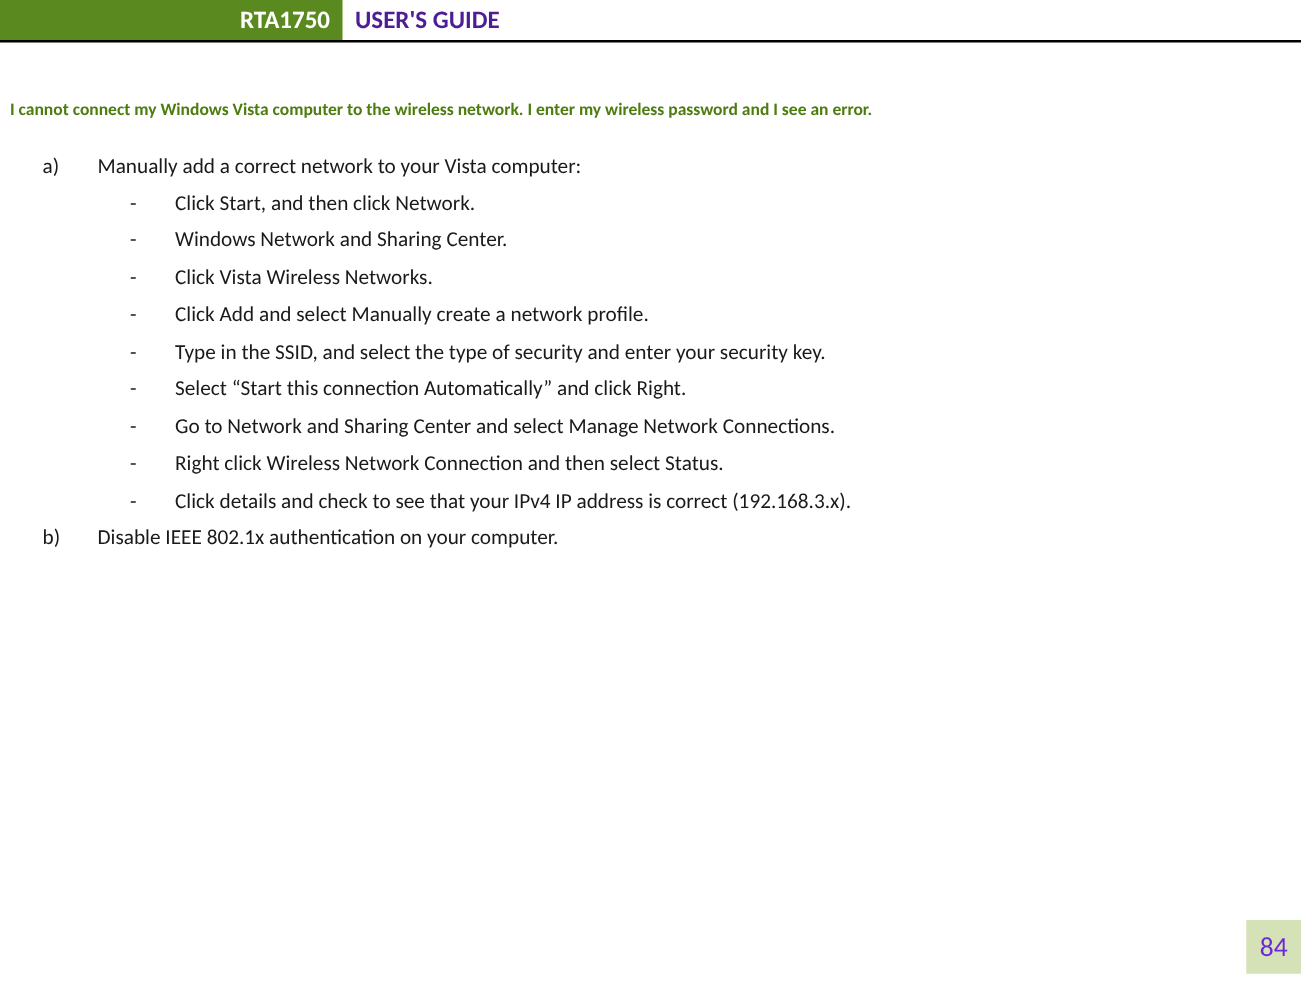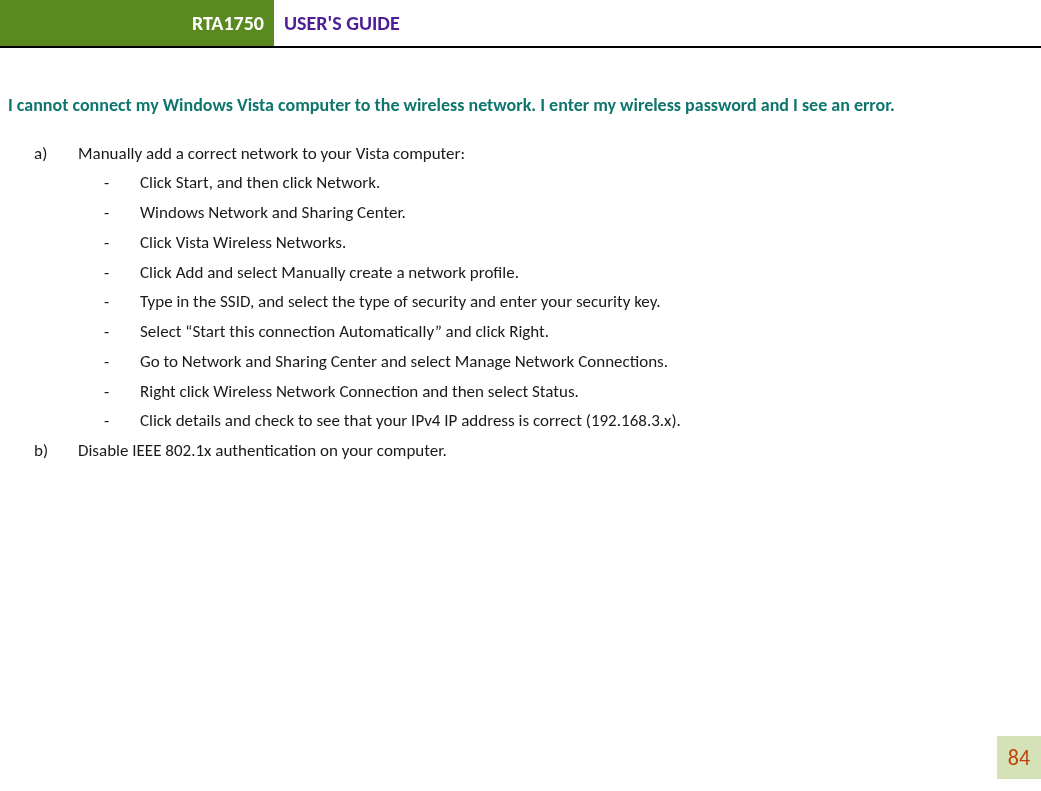--- a/index.html
+++ b/index.html
@@ -11,21 +11,21 @@
       width: 1041px;
       height: 791px;
       font-family: Calibri, Arial, sans-serif;
       background: #fff;
       position: relative;
     }
     .header-row {
       display: flex;
       align-items: stretch;
       border-bottom: 2px solid #000;
-      height: 48px;
+      height: 34px;
     }
     .header-bar-green {
       background: #5a8a1f;
       width: 204px;
     }
     .header-model {
       background: #5a8a1f;
       color: #fff;
       font-weight: bold;
       font-size: 20px;
@@ -41,22 +41,22 @@
       padding: 4px 10px;
       display: flex;
       align-items: center;
       color: #4c1d95;
     }
     .content {
       padding: 42px 22px 0 8px;
     }
     .issue-heading {
       font-weight: bold;
-      font-size: 18px;
-      color: #0f766e;
+      font-size: 14px;
+      color: #4d7c0f;
       line-height: 1.7;
       margin-bottom: 18px;
       text-align: justify;
     }
     .list-container {
       padding-left: 26px;
     }
     .list-item {
       display: flex;
       font-size: 17px;
@@ -84,21 +84,21 @@
       flex-shrink: 0;
     }
     .sublist-text {
       flex: 1;
     }
     .page-number-box {
       position: absolute;
       right: 0;
       bottom: 12px;
       background: #d5e2b8;
-      color: #c2410c;
+      color: #6d28d9;
       font-size: 22px;
       padding: 8px 10px;
       width: 44px;
       text-align: center;
     }
   </style>
 </head>
 <body>
 
 <div class="header-row">

